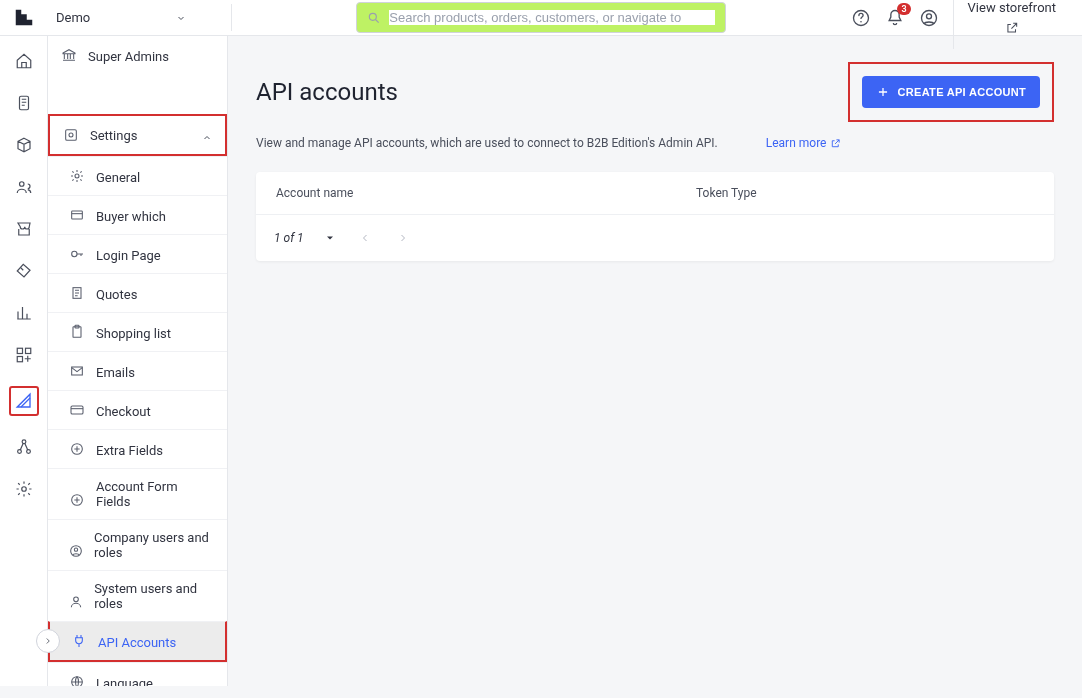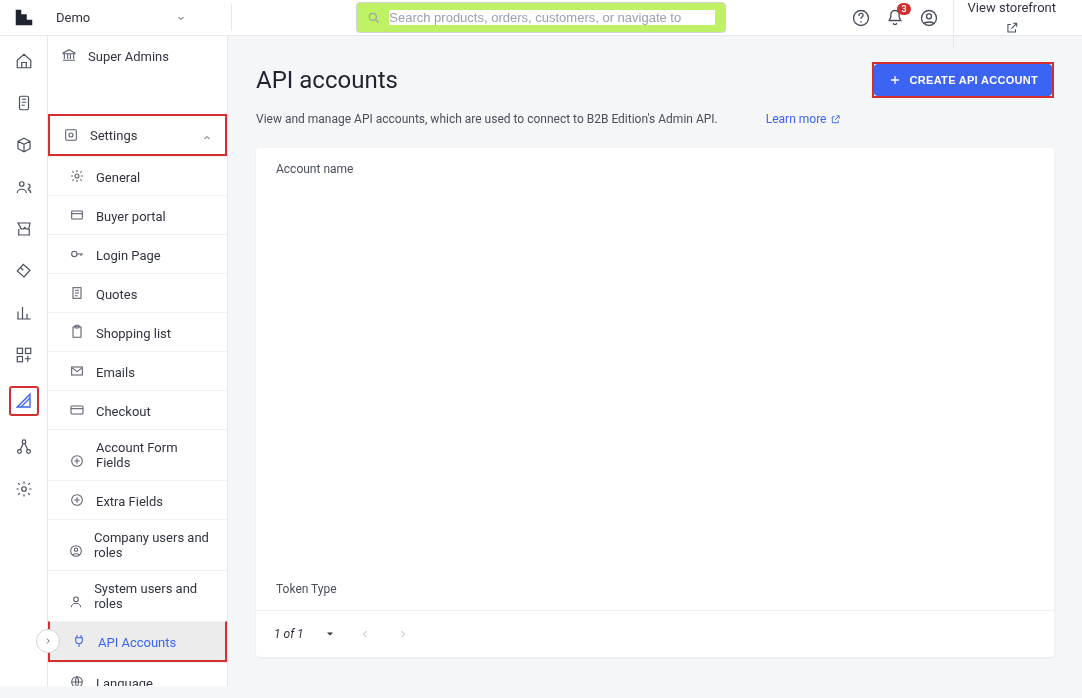--- a/index.html
+++ b/index.html
@@ -26,26 +26,26 @@
   .side-item .lft { display:flex; align-items:center; gap:10px;}
   .side-item.sub { padding-left:20px; border-top:1px solid #f0f1f4;}
   .side-item.active { background:#ececec; color:#3c64f4; }
   .side-item.active .sicon { color:#3c64f4; }
   .highlight-box { border:2px solid #d32f2f; }
   .sicon { width:18px; height:18px; display:flex; align-items:center; justify-content:center; color:#5a5f6d; }
   .main { flex:1; padding: 26px 28px; }
   .main-head { display:flex; align-items:center; justify-content:space-between; margin-bottom:14px;}
   .page-title { font-size:24px; font-weight:400; color:#1f2330; }
   .create-btn { background:#3c64f4; color:#fff; border:none; padding:9px 14px; border-radius:4px; font-size:11px; font-weight:700; letter-spacing:0.3px; cursor:pointer; display:flex; align-items:center; gap:8px;}
-  .create-btn-wrap { border:2px solid #d32f2f; padding:0;}
+  .create-btn-wrap { border:2px solid #d32f2f; padding:12px;}
   .desc { font-size:12px; color:#4a4f5c; margin-bottom:22px; }
   .desc a { color:#3c64f4; text-decoration:none; display:inline-flex; align-items:center; gap:4px;margin-left:45px;}
   .table { background:#fff; border-radius:4px; box-shadow:0 1px 3px rgba(0,0,0,0.06);}
   .trow { display:flex; padding:14px 20px; font-size:12px; border-bottom:1px solid #eef0f3;}
-  .trow.header { color:#4a4f5c; font-weight:400;flex-direction:column; }
+  .trow.header { color:#4a4f5c; font-weight:400; }
   .trow.body { color:#2d3038; }
   .col1 { flex:0 0 420px; }
   .col2 { flex:1; }
   .tfoot { display:flex; justify-content:flex-start; align-items:center; gap:20px; padding:14px 18px; font-size:12px; color:#313440;font-style:italic;}
   .pager-btn { width:18px; height:18px; display:flex; align-items:center; justify-content:center; color:#b3b7c2; cursor:pointer;}
   .dd-caret { cursor:pointer; }
   svg { display:block; }
 </style>
 </head>
 <body>
@@ -215,21 +215,21 @@
         </span>
         <span>General</span>
       </div>
     <div class="side-item sub">
         <span class="sicon">
           <svg width="16" height="16" viewBox="0 0 24 24">
             <rect x="4" y="6" width="16" height="12" rx="1" stroke="#5a5f6d" stroke-width="1.6" fill="none"></rect>
             <path d="M4 10h16" stroke="#5a5f6d" stroke-width="1.6"></path>
           </svg>
         </span>
-        <span>Buyer portal</span>
+        <span>Buyer which</span>
       </div>
     <div class="side-item sub">
         <span class="sicon">
           <svg width="16" height="16" viewBox="0 0 24 24">
             <circle cx="8" cy="12" r="4" stroke="#5a5f6d" stroke-width="1.6" fill="none"></circle>
             <path d="M12 12h9 M18 12v3" stroke="#5a5f6d" stroke-width="1.6"></path>
           </svg>
         </span>
         <span>Login Page</span>
       </div>
@@ -269,30 +269,30 @@
         </span>
         <span>Checkout</span>
       </div>
     <div class="side-item sub">
         <span class="sicon">
           <svg width="16" height="16" viewBox="0 0 24 24">
             <circle cx="12" cy="12" r="8" stroke="#5a5f6d" stroke-width="1.6" fill="none"></circle>
             <path d="M12 8v8M8 12h8" stroke="#5a5f6d" stroke-width="1.6"></path>
           </svg>
         </span>
-        <span>Account Form Fields</span>
+        <span>Extra Fields</span>
       </div>
     <div class="side-item sub">
         <span class="sicon">
           <svg width="16" height="16" viewBox="0 0 24 24">
             <circle cx="12" cy="12" r="8" stroke="#5a5f6d" stroke-width="1.6" fill="none"></circle>
             <path d="M12 8v8M8 12h8" stroke="#5a5f6d" stroke-width="1.6"></path>
           </svg>
         </span>
-        <span>Extra Fields</span>
+        <span>Account Form Fields</span>
       </div>
     <div class="side-item sub">
         <span class="sicon">
           <svg width="16" height="16" viewBox="0 0 24 24">
             <circle cx="12" cy="12" r="8" stroke="#5a5f6d" stroke-width="1.6" fill="none"></circle>
             <circle cx="12" cy="10" r="2.5" stroke="#5a5f6d" stroke-width="1.6" fill="none"></circle>
             <path d="M7 18c1-2.5 9-2.5 10 0" stroke="#5a5f6d" stroke-width="1.6" fill="none"></path>
           </svg>
         </span>
         <span>Company users and roles</span>

